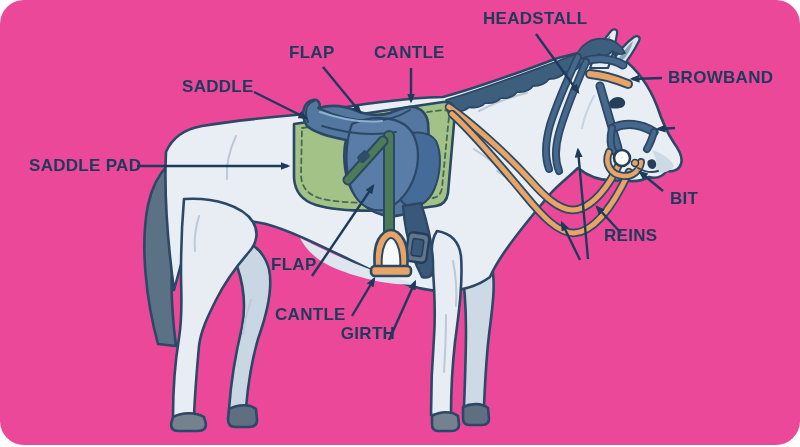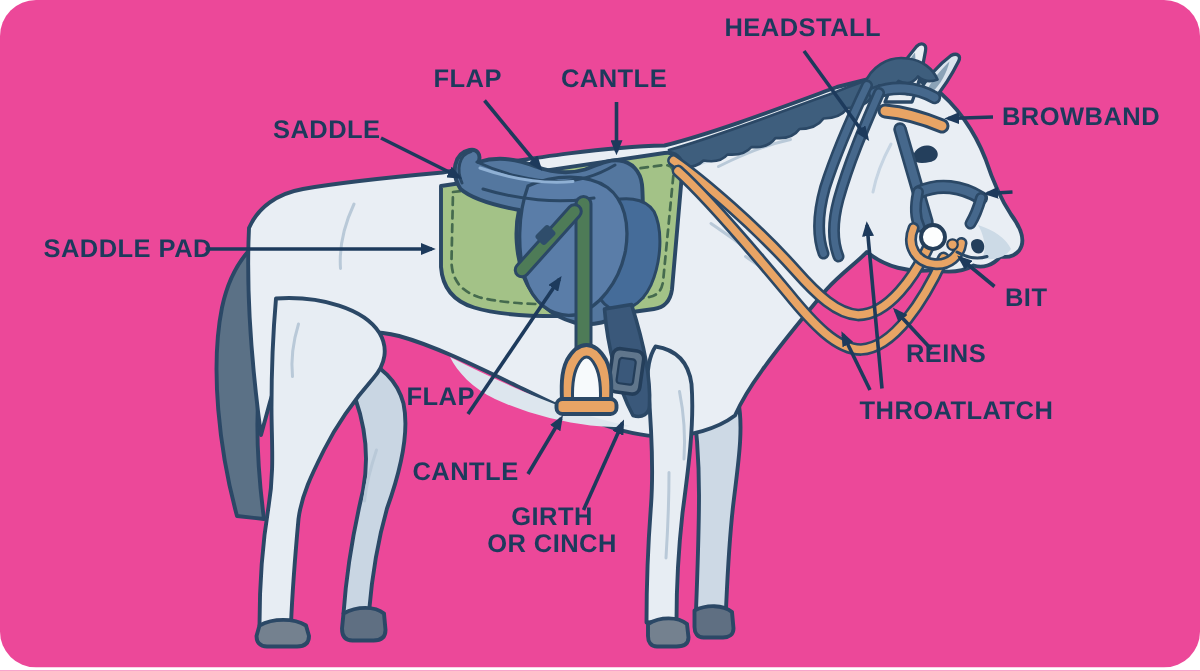--- a/index.html
+++ b/index.html
@@ -177,21 +177,19 @@
 </svg>
 
 <div class="lbl" style="left:483px;top:10px;">HEADSTALL</div>
 <div class="lbl" style="left:289px;top:44px;">FLAP</div>
 <div class="lbl" style="left:374px;top:44px;">CANTLE</div>
 <div class="lbl" style="left:182px;top:78px;">SADDLE</div>
 <div class="lbl" style="left:668px;top:69px;">BROWBAND</div>
 <div class="lbl" style="left:29px;top:157px;">SADDLE PAD</div>
 <div class="lbl" style="left:640px;top:190px;margin-left:30px;">BIT</div>
 <div class="lbl" style="left:604px;top:227px;">REINS</div>
-<div class="lbl" style="left:573px;top:265px;">THROATLATCH</div>
 <div class="lbl" style="left:271px;top:256px;">FLAP</div>
 <div class="lbl" style="left:275px;top:306px;">CANTLE</div>
-<div class="lbl center" style="left:320px;top:336px;width:96px;">
+<div class="lbl center" style="left:320px;top:325px;width:96px;">
   <div>GIRTH</div>
-  <div>OR CINCH</div>
 </div>
 
 </div>
 
 </body></html>

